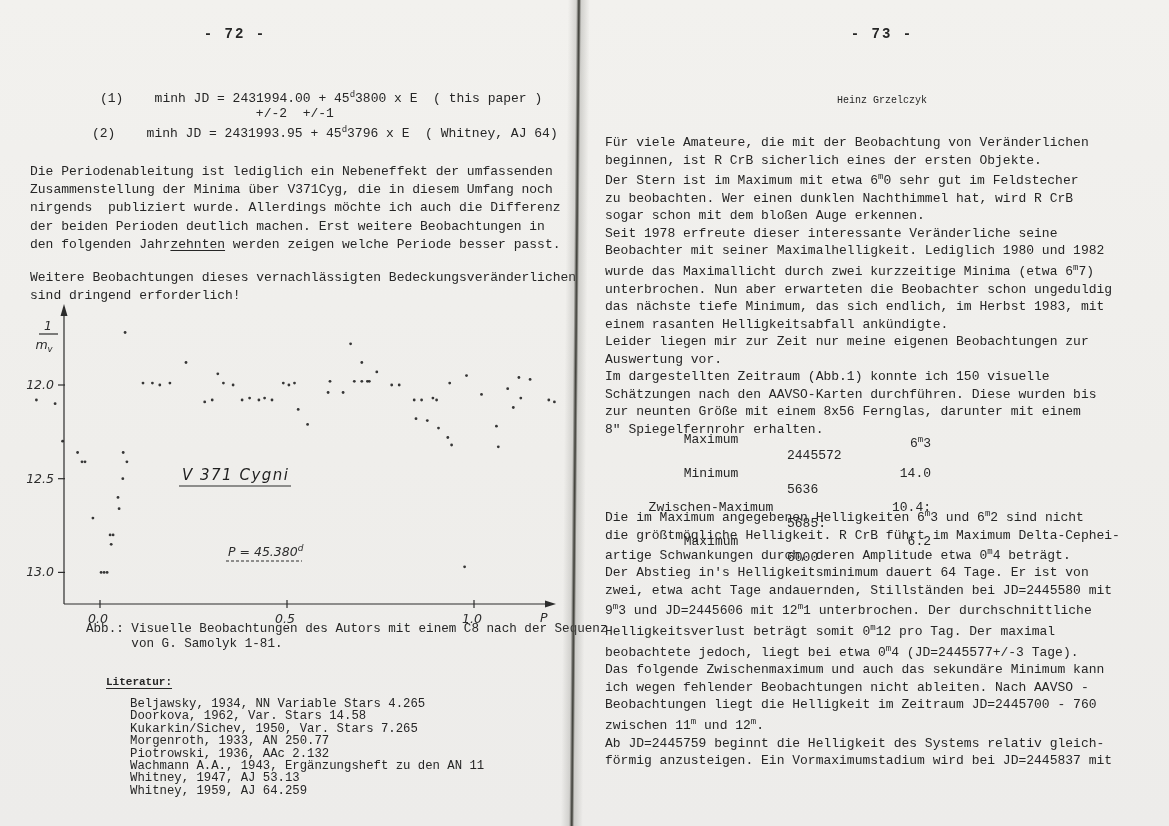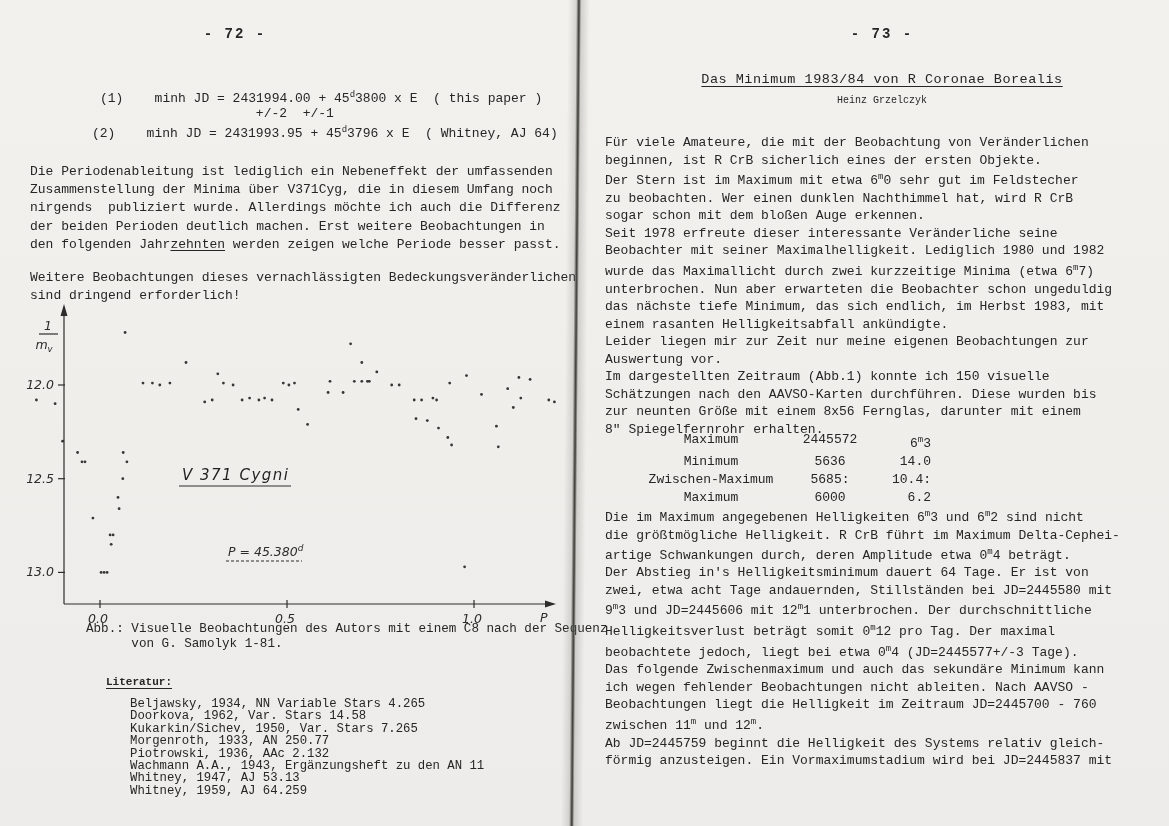--- a/index.html
+++ b/index.html
@@ -29,21 +29,21 @@
   sup{font-size:9px;letter-spacing:0;}
   u{text-underline-offset:2px;}
   .lit-heading{position:absolute;left:86px;top:676px;font-size:11px;
     text-decoration:underline;text-underline-offset:3px;font-weight:bold;margin-left:20px;}
   .r-title{position:absolute;top:72px;left:0;width:100%;text-align:center;
     font-size:13.5px;text-decoration:underline;text-underline-offset:3px;letter-spacing:0.5px;}
   .r-author{position:absolute;top:95px;left:0;width:100%;text-align:center;font-size:10px;}
   .r-table{position:absolute;left:40px;top:431px;font-size:13px;}
   .r-table .trow{display:flex;line-height:18px;}
   .r-table .c1{width:152px;text-align:center;}
-  .r-table .c2{width:86px;text-align:center;}
+  .r-table .c2{width:86px;text-align:left;margin-top:16px;}
   .r-table .c3{width:58px;text-align:right;}
   svg text{user-select:none;}
   .tick{font:italic 12.5px "DejaVu Sans",sans-serif;fill:#2c2c2c;}
   .star{font:italic 15px "DejaVu Sans",sans-serif;fill:#1f1f1f;letter-spacing:1.5px;}
   .per{font:italic 12.5px "DejaVu Sans",sans-serif;fill:#2c2c2c;}
   .axl{stroke:#2c2c2c;stroke-width:1.2;fill:none;}
   .pt{fill:#1c1c1c;opacity:0.88;}
 </style>
 </head>
 <body>
@@ -191,21 +191,20 @@
         <div class="tline">Whitney, 1947, AJ 53.13</div>
         <div class="tline">Whitney, 1959, AJ 64.259</div>
       </div>
   </div>
 
   <div class="binding"></div>
 
   <div class="page page-right">
     <div class="pageno">- 73 -</div>
 
-    <div class="r-title">Das Minimum 1983/84 von R Coronae Borealis</div>
     <div class="r-author">Heinz Grzelczyk</div>
 
     <div class="lines body-right" style="left:10px;top:134px;">
         <div class="tline">Für viele Amateure, die mit der Beobachtung von Veränderlichen</div>
         <div class="tline">beginnen, ist R CrB sicherlich eines der ersten Objekte.</div>
         <div class="tline">Der Stern ist im Maximum mit etwa 6<sup>m</sup>0 sehr gut im Feldstecher</div>
         <div class="tline">zu beobachten. Wer einen dunklen Nachthimmel hat, wird R CrB</div>
         <div class="tline">sogar schon mit dem bloßen Auge erkennen.</div>
         <div class="tline">Seit 1978 erfreute dieser interessante Veränderliche seine</div>
         <div class="tline">Beobachter mit seiner Maximalhelligkeit. Lediglich 1980 und 1982</div>

